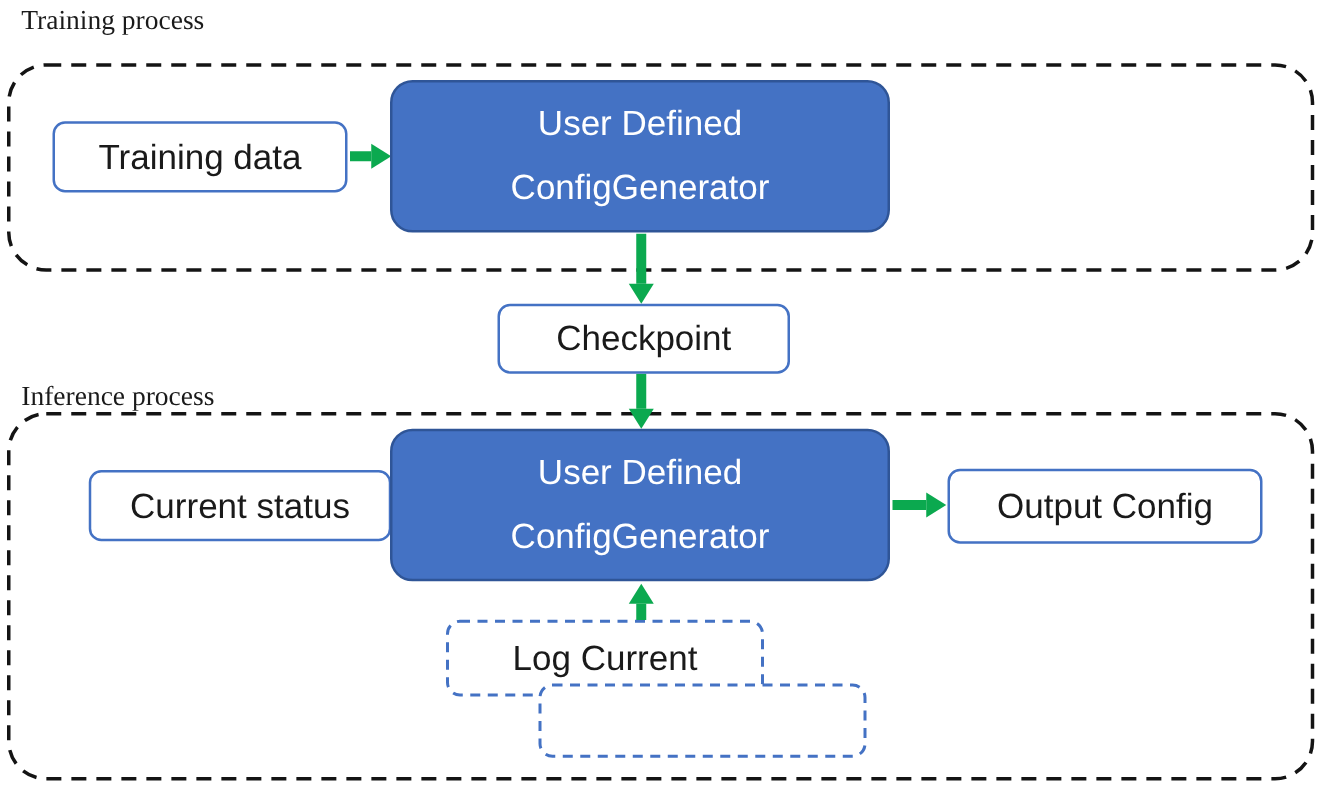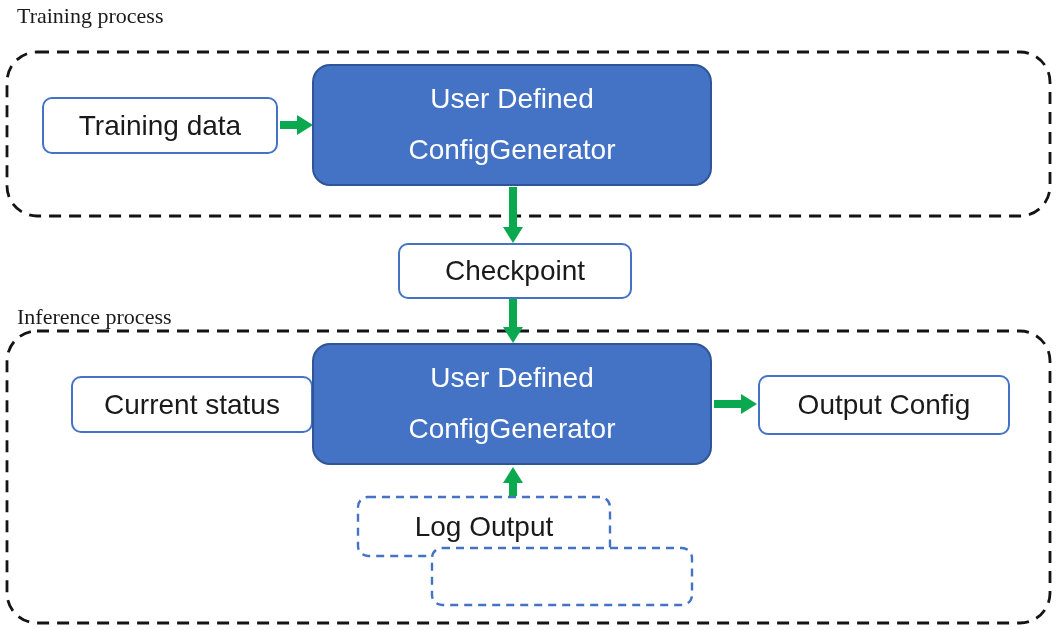--- a/index.html
+++ b/index.html
@@ -150,16 +150,16 @@
   </div>
   <div class="node solid generator-2">
     <span>User Defined</span>
     <span>ConfigGenerator</span>
   </div>
   <div class="node light output-config">
     <span>Output Config</span>
   </div>
 
   <div class="node trigger-label log-trigger">
-    <span>Log Output</span>
+    <span>Log Current</span>
   </div>
 
 </div>
 
 </body></html>

